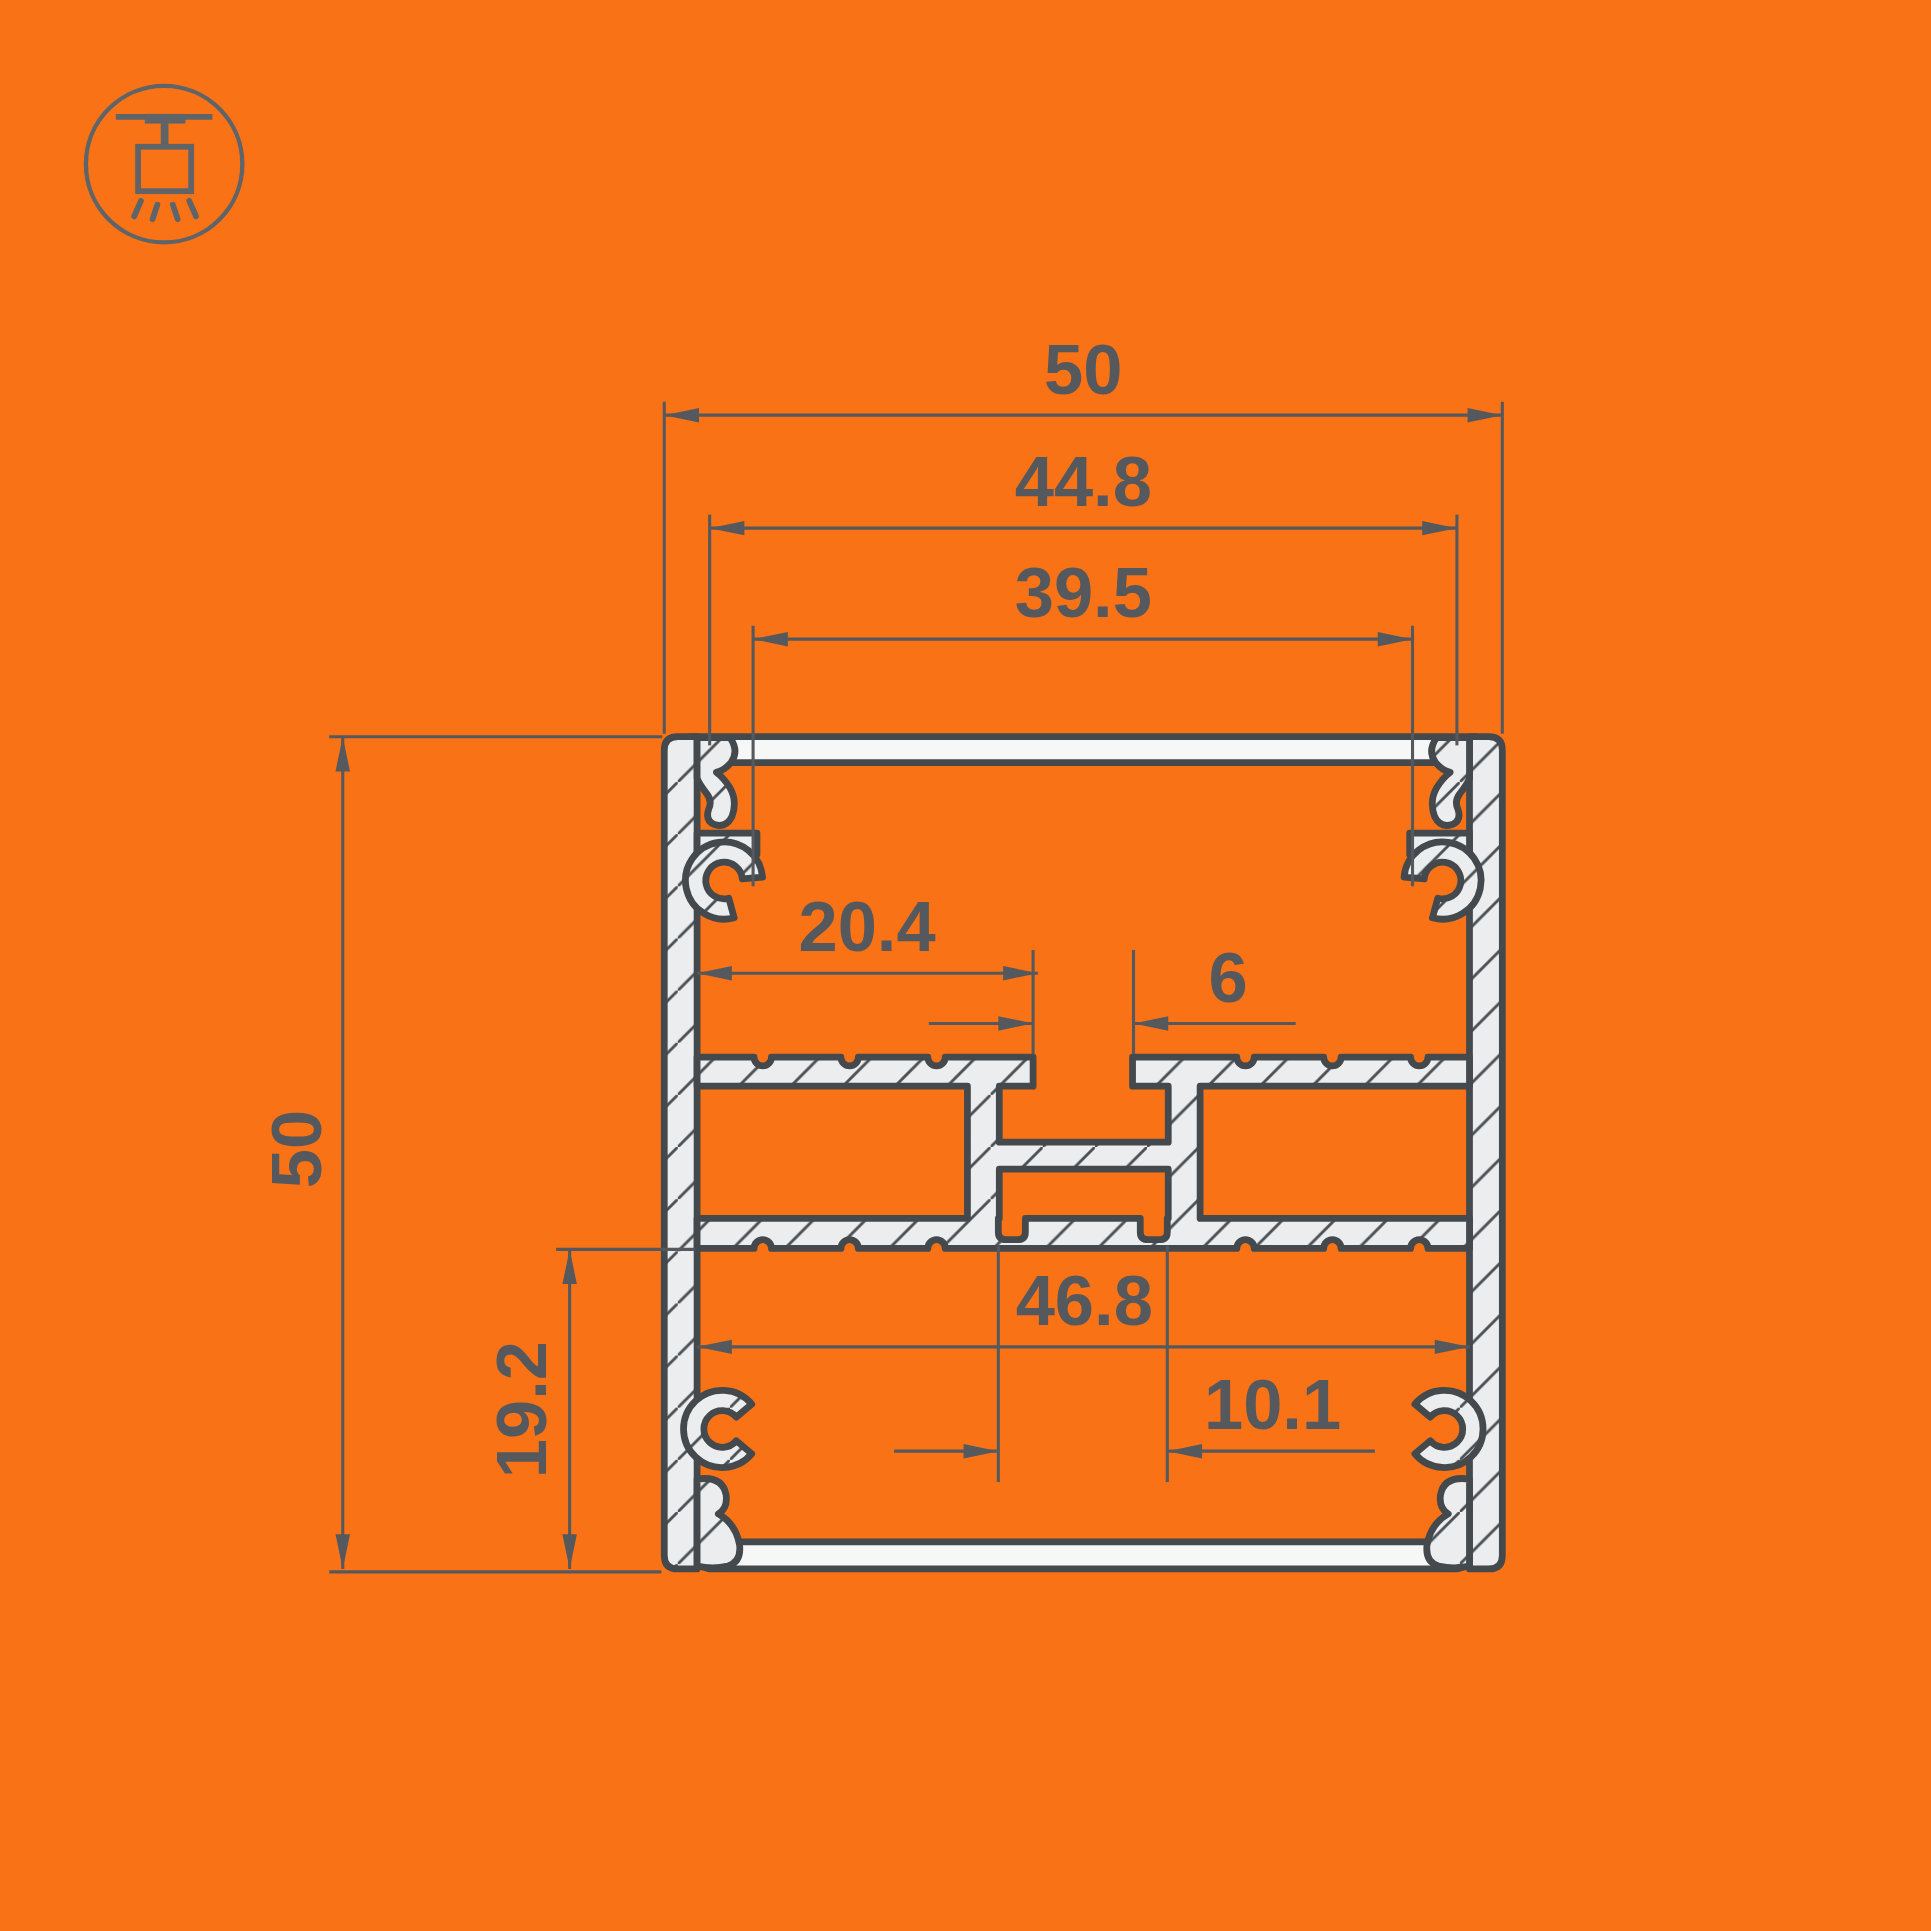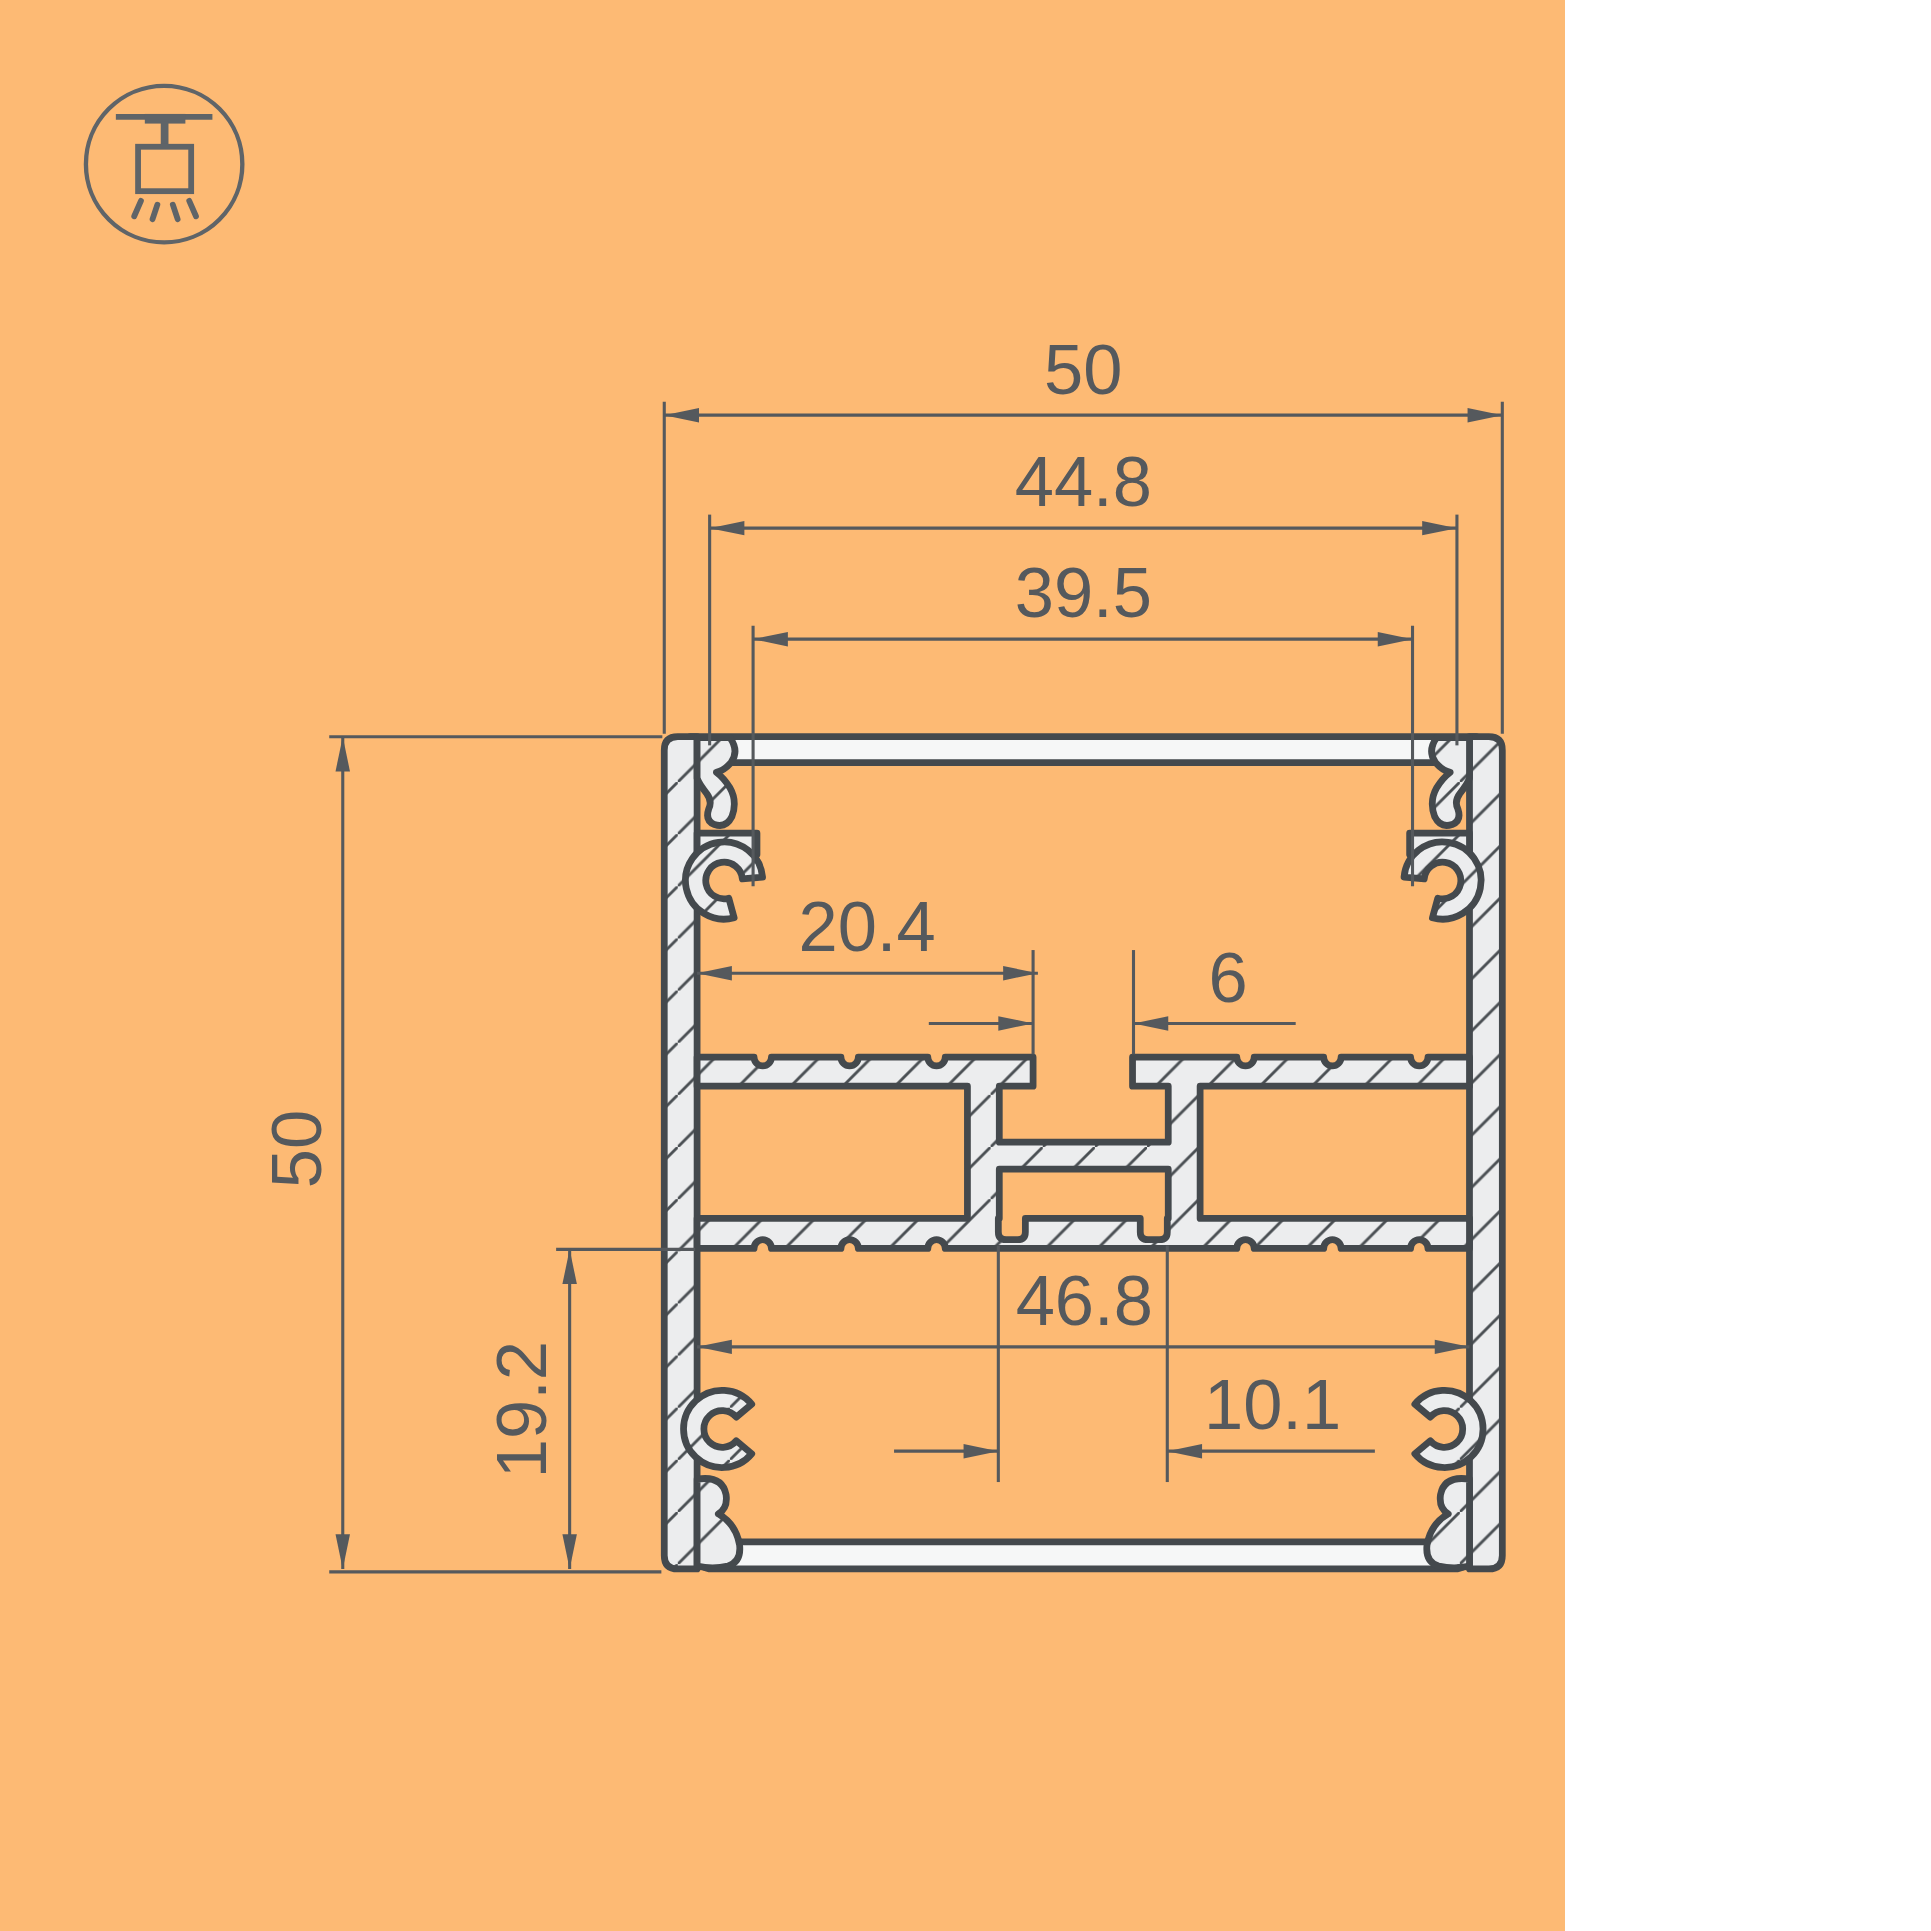--- a/index.html
+++ b/index.html
@@ -1,16 +1,16 @@
 <!DOCTYPE html>
 <html><head>
 <meta charset="utf-8">
 <style>
   html,body{margin:0;padding:0;background:#ffffff;}
-  .stage{position:relative;width:1565px;height:1931px;background:#fdba74;font-family:"Liberation Sans",sans-serif;}
+  .stage{position:relative;width:1931px;height:1931px;background:#f97316;font-family:"Liberation Sans",sans-serif;font-weight:bold;}
   svg{position:absolute;left:0;top:0;}
   .metal{fill:url(#hatch);stroke:#44494d;stroke-width:7;stroke-linejoin:round;}
   .plate{fill:#f6f7f7;stroke:#44494d;stroke-width:7;stroke-linejoin:round;}
   .ext,.dim{stroke:#55595d;stroke-width:3.2;fill:none;}
   .ah{fill:#55595d;stroke:none;}
   .lbl{font-family:"Liberation Sans",sans-serif;font-size:73px;fill:#55595d;text-anchor:middle;}
   .icon-stroke{stroke:#5f6468;fill:none;}
 </style>
 </head>
 <body>

